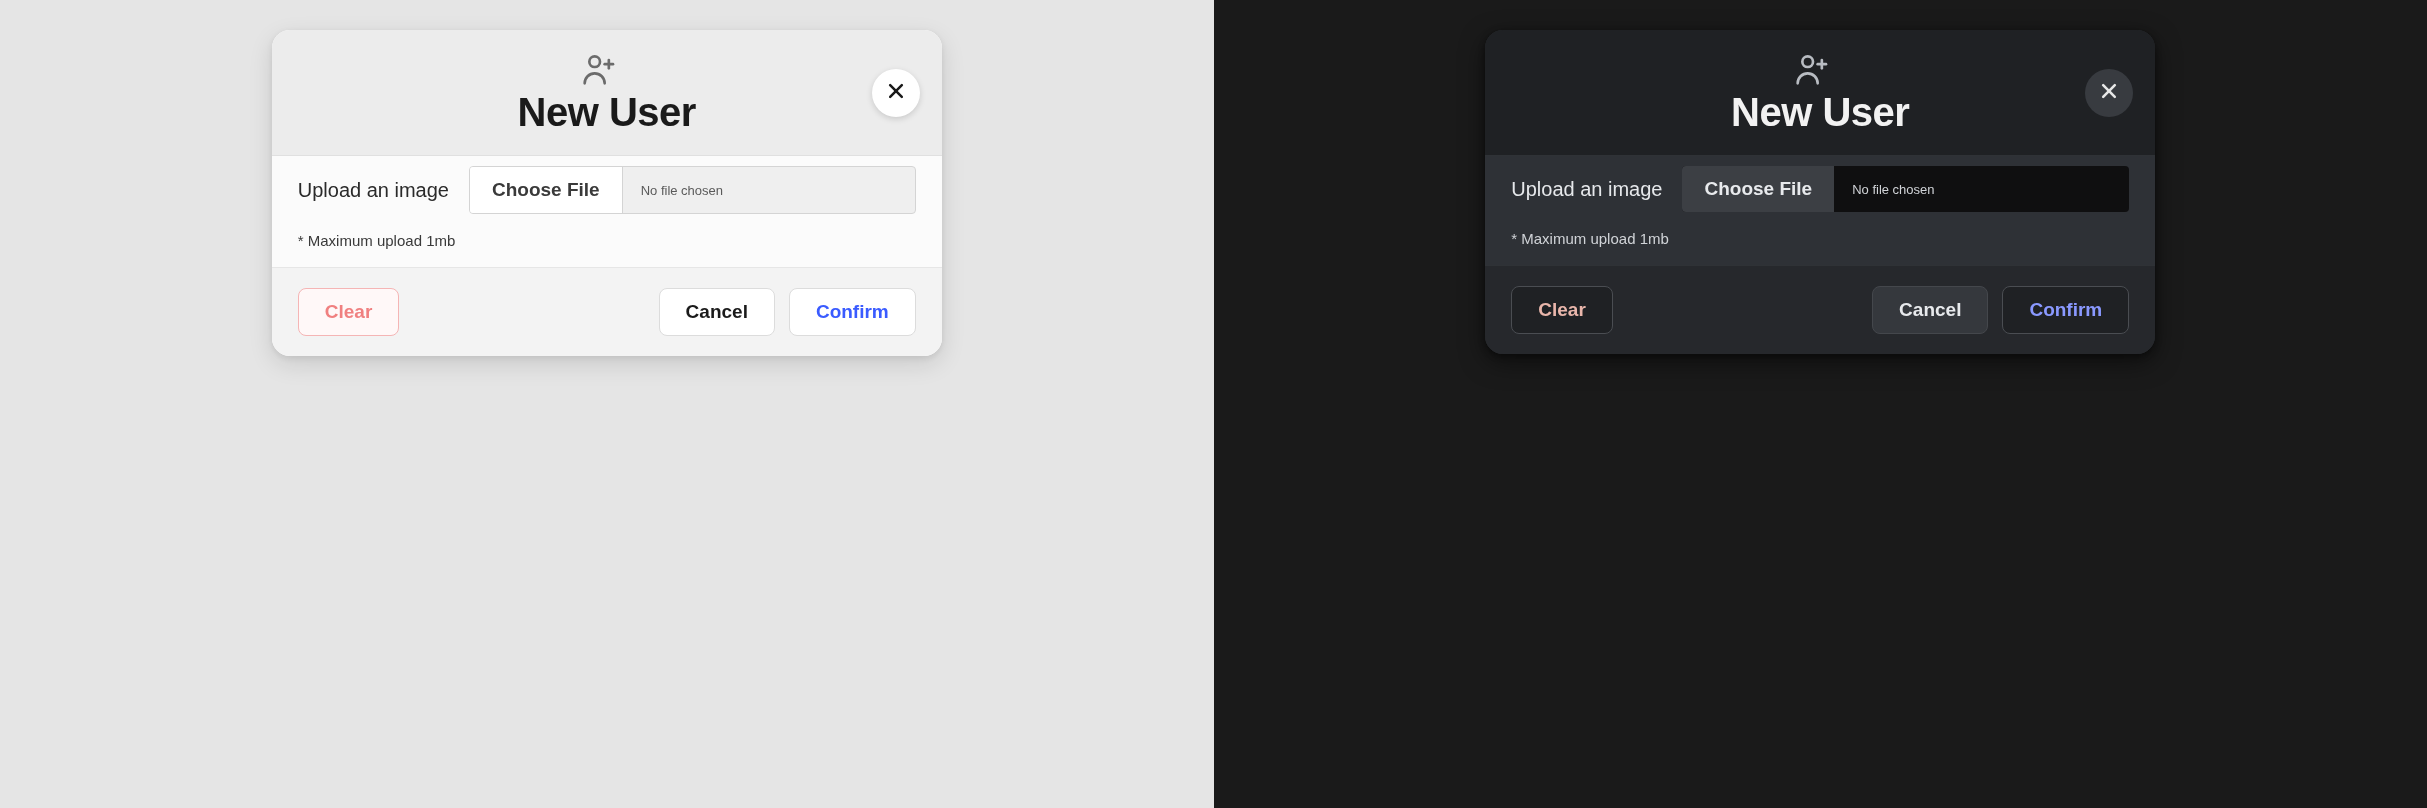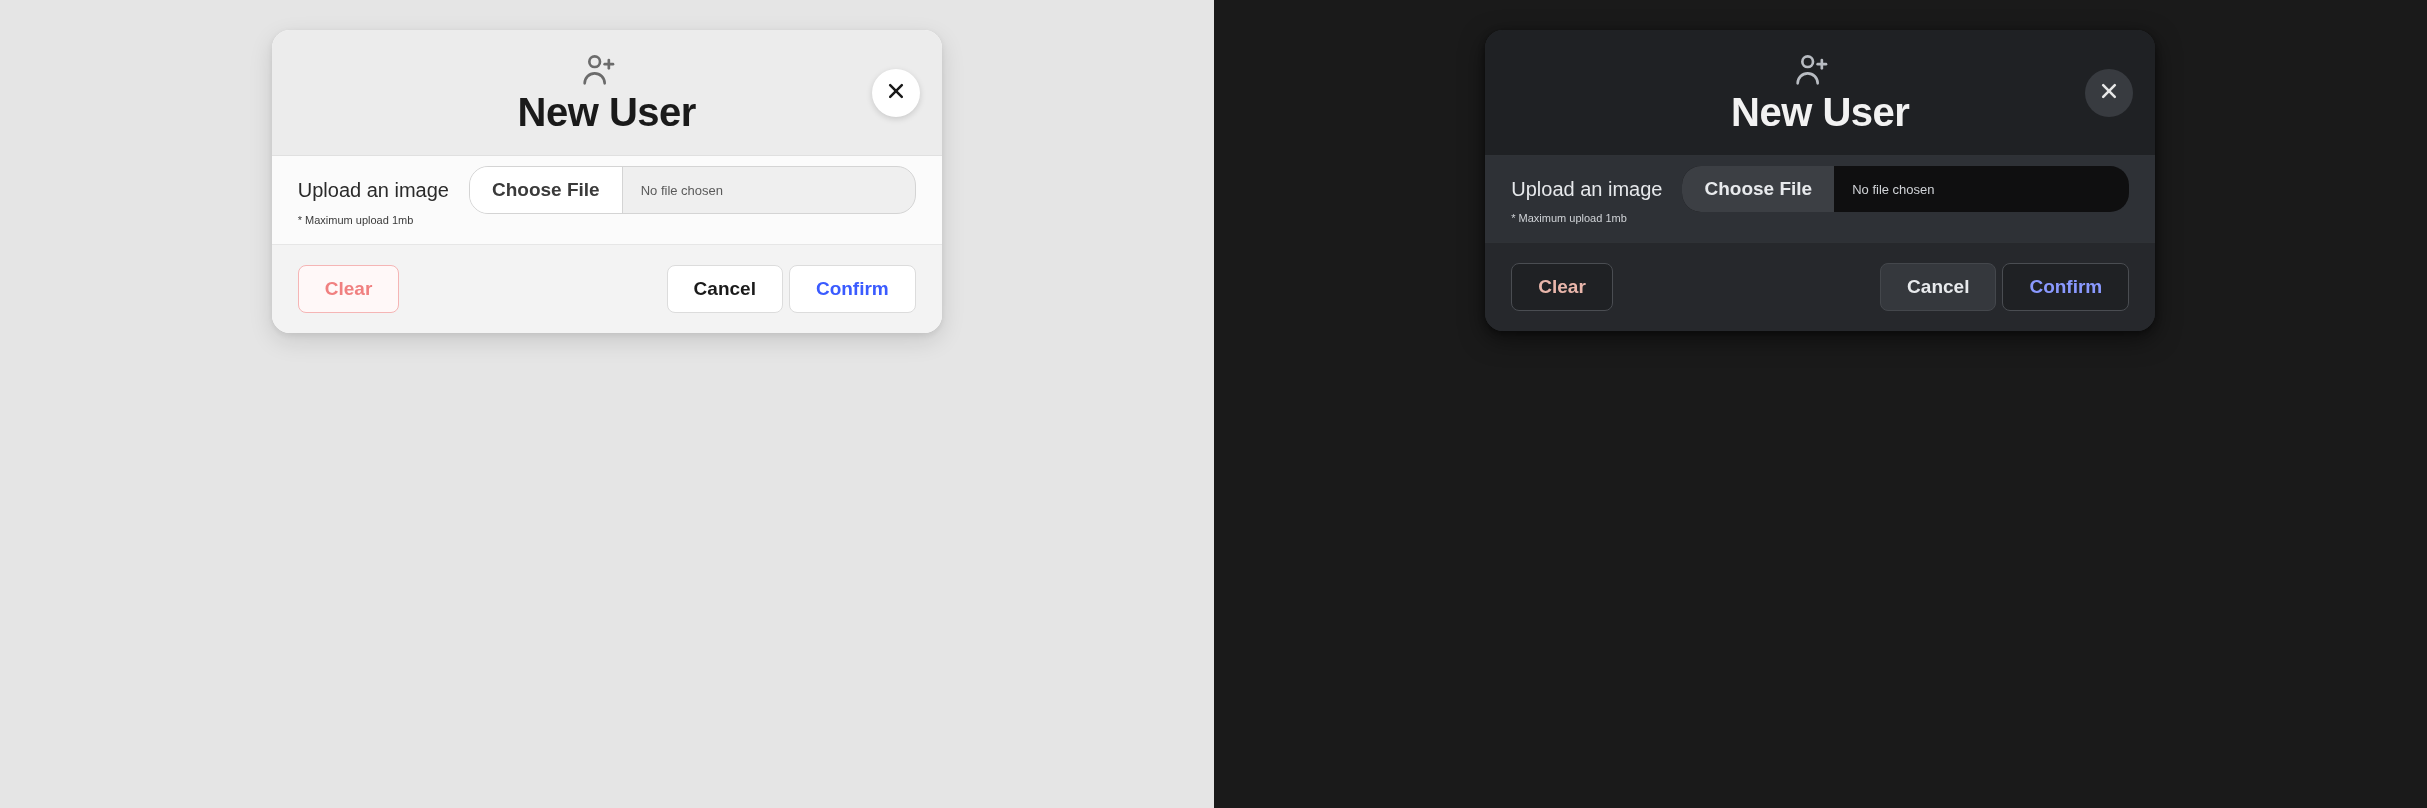--- a/index.html
+++ b/index.html
@@ -92,21 +92,21 @@
   .upload-label {
     font-size: 20px;
     font-weight: 400;
   }
   .light .upload-label { color: #2a2a2a; }
   .dark  .upload-label { color: #e6e8eb; }
 
   .file-picker {
     flex: 1;
     display: flex;
-    border-radius: 19px;
+    border-radius: 4px;
     overflow: hidden;
   }
   .light .file-picker { border: 1px solid #d4d4d4; background: #efefef; }
   .dark  .file-picker { background: #0f0f10; }
 
   .choose-btn {
     padding: 12px 22px;
     font-size: 19px;
     font-weight: 700;
     border: none;
@@ -119,30 +119,31 @@
     flex: 1;
     padding: 12px 18px;
     font-size: 13px;
     display: flex;
     align-items: center;
   }
   .light .file-status { color: #5a5a5a; }
   .dark  .file-status { color: #d0d3d7; }
 
   .hint {
-    font-size: 11px;
+    margin-top: 18px;
+    font-size: 15px;
   }
   .light .hint { color: #3a3a3a; }
   .dark  .hint { color: #d0d3d7; }
 
   .card-footer {
     display: flex;
     align-items: center;
     padding: 20px 26px;
-    gap: 6px;
+    gap: 14px;
   }
   .light .card-footer { background: #f3f3f3; border-top: 1px solid #e6e6e6; }
   .dark  .card-footer { background: #26282c; border-top: 1px solid #2f3236; }
 
   .spacer { flex: 1; }
 
   .btn {
     padding: 12px 26px;
     font-size: 19px;
     font-weight: 700;

